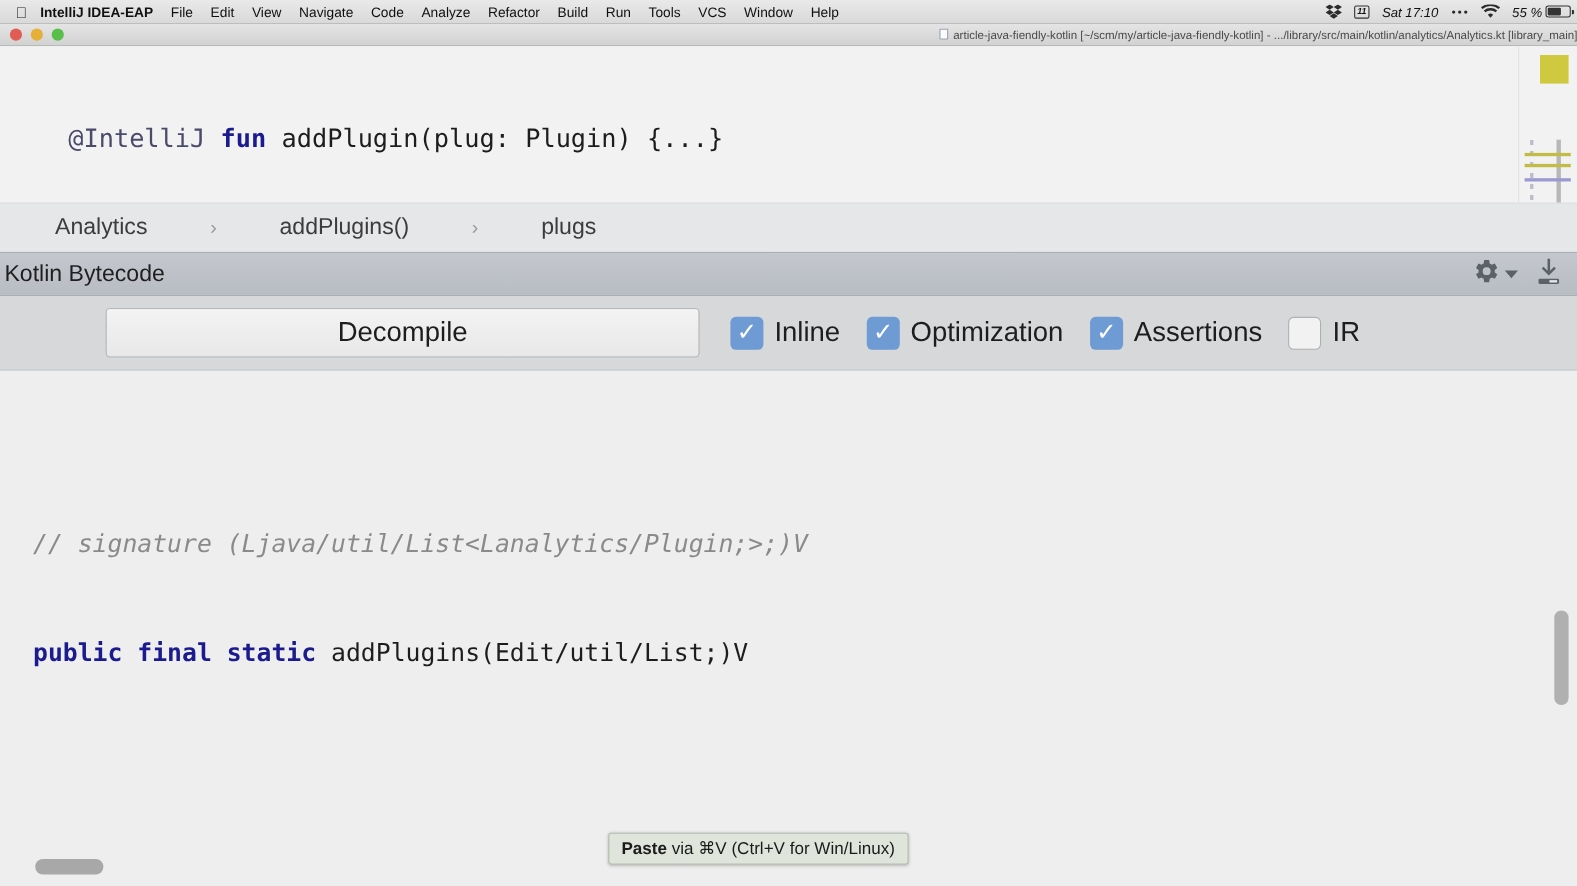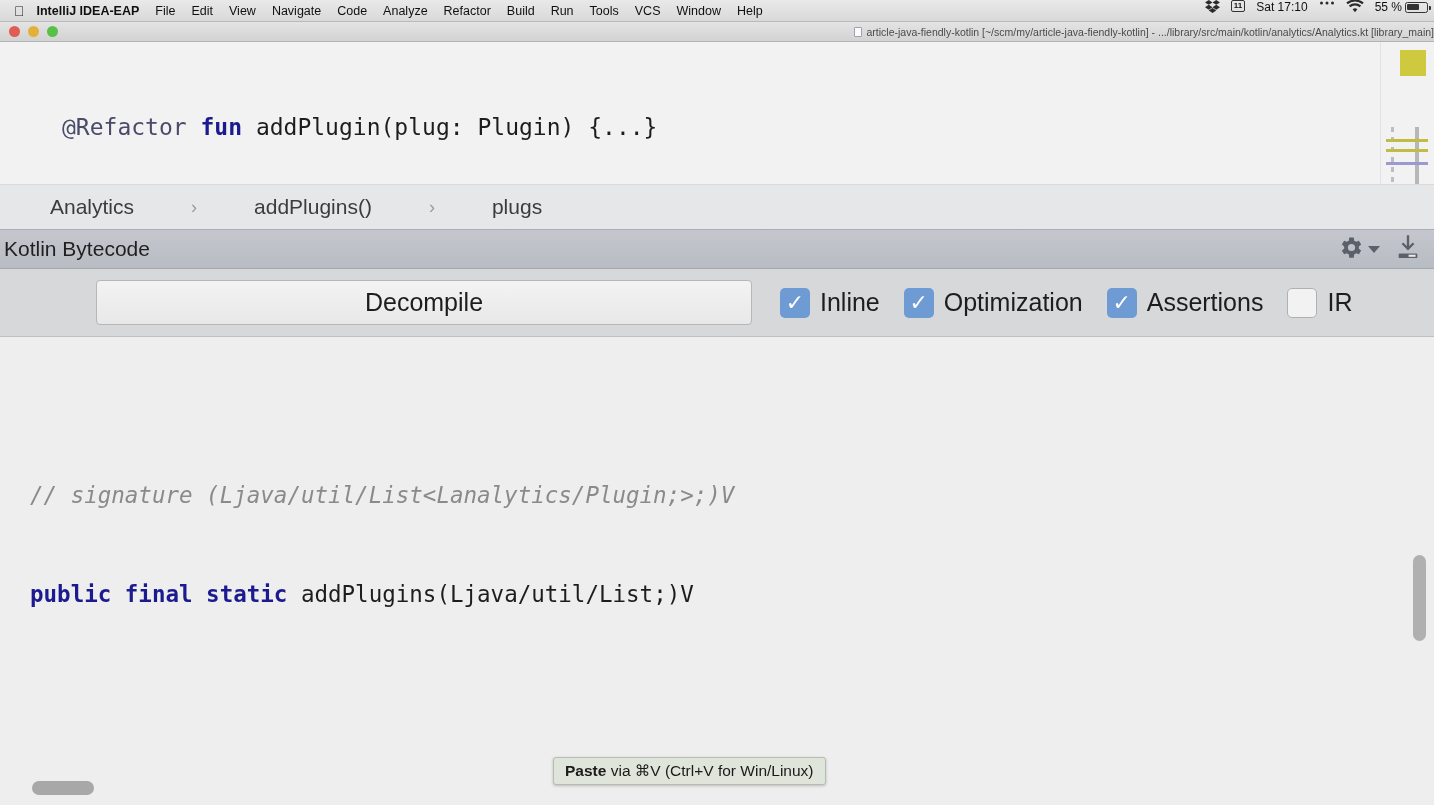--- a/index.html
+++ b/index.html
@@ -26,22 +26,23 @@
     font-size: 14px;
     margin: 0 12px 0 6px;
     line-height: 1;
     color: #1a1a1a;
   }
   .menubar .app-name { font-weight: bold; margin-right: 16px; }
   .menubar .mi { margin-right: 16px; white-space: nowrap; }
   .menubar-right {
     position: absolute;
     right: 6px; top: 0; bottom: 0;
-    display: flex; align-items: flex-start;
+    display: flex; align-items: center;
     font-size: 12px;
+    font-style: italic;
   }
   .menubar-right > * { margin-left: 11px; }
   .mb-ico { display: inline-flex; align-items: center; }
   .battery-wrap { display: flex; align-items: center; gap: 3px; }
   .battery-shell {
     width: 23px; height: 11px;
     border: 1.4px solid #333; border-radius: 2.5px;
     position: relative; display: inline-block;
   }
   .battery-shell::after {
@@ -163,21 +164,21 @@
 
   
   .dc-toolbar {
     height: 68px;
     background: #d6d8da;
     display: flex; align-items: center;
     padding-left: 96px;
     border-bottom: 1px solid #bfc2c5;
   }
   .decompile-btn {
-    width: 656px; height: 45px;
+    width: 540px; height: 45px;
     background: linear-gradient(to bottom,#f3f3f3,#e8e8e8);
     border: 1px solid #b7b7b7;
     border-radius: 4px;
     font-size: 25px;
     color: #1d1d1d;
     display: flex; align-items: center; justify-content: center;
     font-family: "Liberation Sans", sans-serif;
   }
   .chk-group { display: flex; align-items: center; margin-left: 28px; gap: 24px; }
   .chk { display: flex; align-items: center; gap: 10px; }
@@ -308,21 +309,21 @@
     <span class="dot yellow"></span>
     <span class="dot green"></span>
   </div>
   <div class="title-text">
     <span class="title-doc-icon"></span><span>article-java-fiendly-kotlin [~/scm/my/article-java-fiendly-kotlin] - .../library/src/main/kotlin/analytics/Analytics.kt [library_main]</span>
   </div>
 </div>
 
 <div class="editor-pane">
   <div class="code-area">
-    <div class="code-line"><span class="anno">@Refactor</span> <span class="kw">fun</span><span class="plain"> addPlugin(plug: Plugin) {...}</span></div>
+    <div class="code-line"><span class="anno">@IntelliJ</span> <span class="kw">fun</span><span class="plain"> addPlugin(plug: Plugin) {...}</span></div>
     
     
     
     
   </div>
 
   <div class="gutter">
     <div class="warn-square"></div>
     <div class="mini-dots"></div>
     <div class="mini-vbar"></div>
@@ -386,21 +387,21 @@
     <label class="chk">
       <span class="box off"></span>
       <span class="chk-label">IR</span>
     </label>
   </div>
 </div>
 
 <div class="bytecode">
   <div class="bc-inner">
     <div class="bc-line"><span class="cmt">// signature (Ljava/util/List&lt;Lanalytics/Plugin;&gt;;)V</span></div>
-    <div class="bc-line"><span class="bkw">public final static</span><span> addPlugins(Ljava/util/List;)V</span></div>
+    <div class="bc-line"><span class="bkw">public final static</span><span> addPlugins(Edit/util/List;)V</span></div>
     
     
     
     
     
     
     
     
     
     

